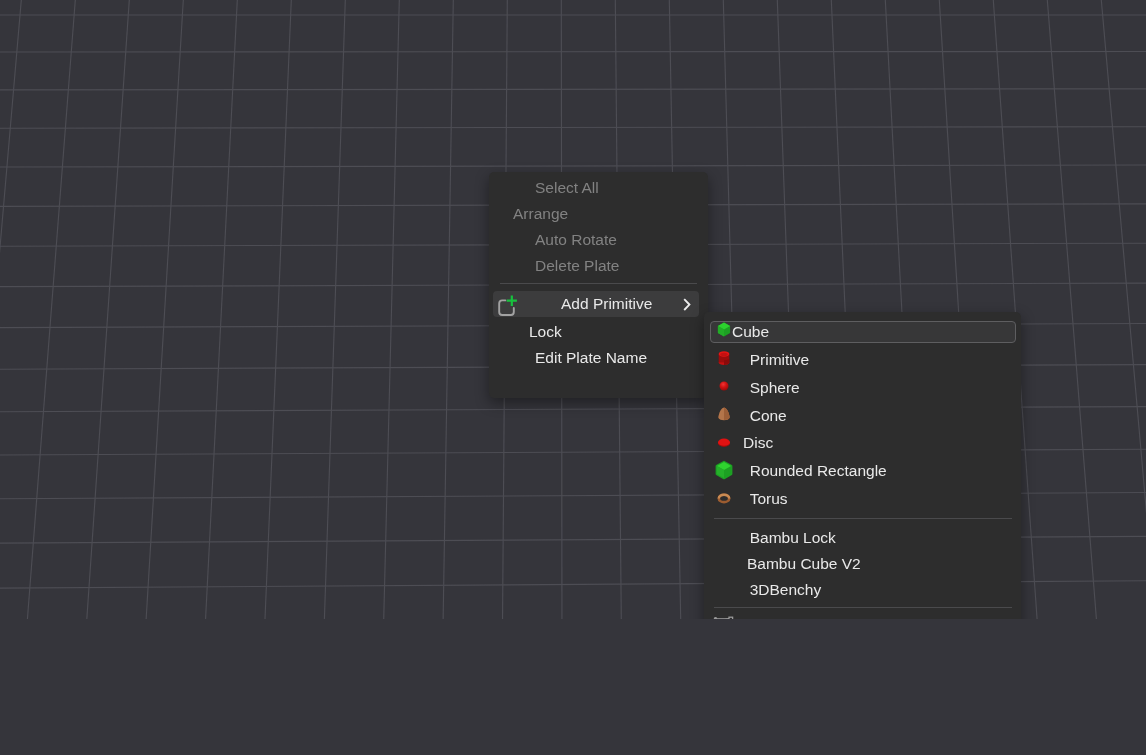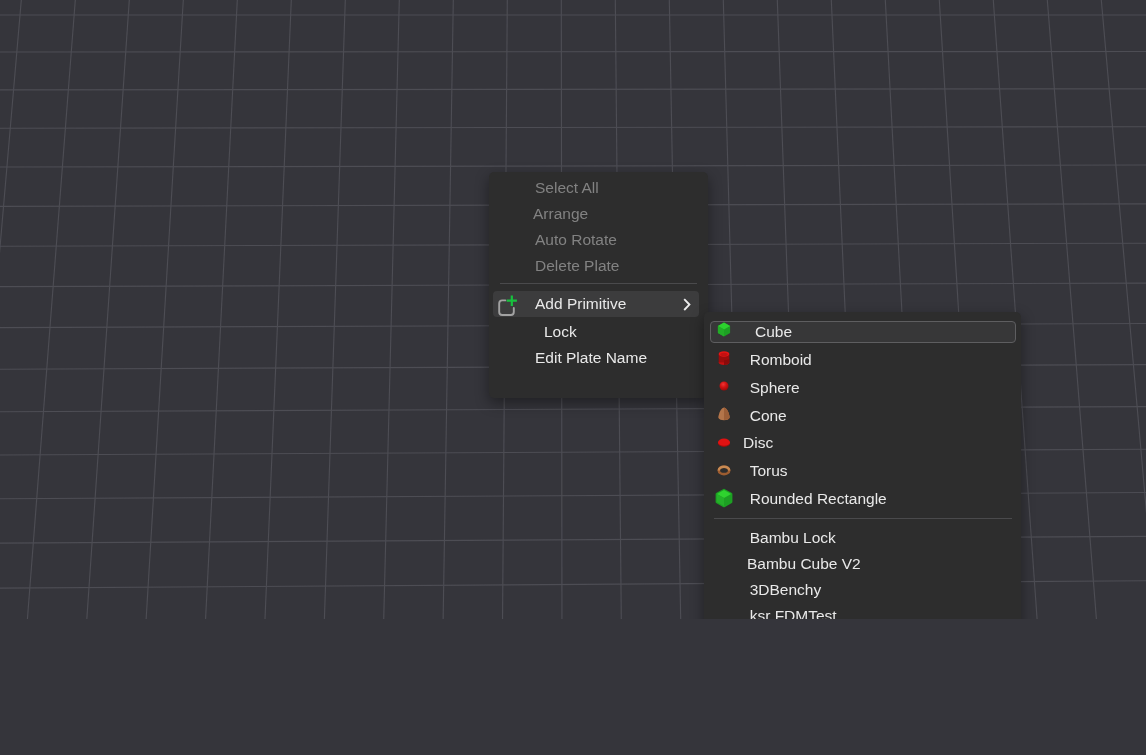--- a/index.html
+++ b/index.html
@@ -106,74 +106,74 @@
       <rect x="1108.1" y="748.5" width="11.6" height="6.5" fill="#c9c9cb"></rect>
 <rect x="1062" y="743.3" width="27.5" height="14" fill="none" stroke="#c9c9cb" stroke-width="4.8"></rect>
 </svg>
 
 <div class="menu" style="left:489px;top:172px;width:218.5px;height:225.5px;z-index:10;">
   <div style="height:2.4px"></div>
   <div class="mi dis" style="height:26.3px">
         <span class="lbl" style="margin-left:46px">Select All</span>
       </div>
   <div class="mi dis" style="height:26.3px">
-        <span class="lbl" style="margin-left:44px">Arrange</span>
+        <span class="lbl" style="margin-left:24px">Arrange</span>
       </div>
   <div class="mi dis" style="height:26.3px">
         <span class="lbl" style="margin-left:46px">Auto Rotate</span>
       </div>
   <div class="mi dis" style="height:26.3px">
         <span class="lbl" style="margin-left:46px">Delete Plate</span>
       </div>
   <div class="sep" style="margin:3.5px 10.5px 6.5px 10.5px"></div>
   <div class="mi" style="height:27.4px">
     <div class="hl" style="left:4.4px;right:8.9px;top:0.4px;bottom:0.5px"></div>
     <span class="ic" style="left:6px;top:2px">
           <svg width="26" height="26" viewBox="0 0 26 26">
       <path d="M10.4,7.4 H7.2 Q4.2,7.4 4.2,10.4 V19 Q4.2,22 7.2,22 H15.8 Q18.8,22 18.8,19 V15" fill="none" stroke="#a2a2a2" stroke-width="1.9" stroke-linecap="round"></path>
       <path d="M16.8,2.6 V12.9 M11.7,7.7 H21.9" stroke="#17c13e" stroke-width="2.2"></path>
           </svg>
         </span>
-    <span class="lbl" style="margin-left:46px">Add Primitive</span>
+    <span class="lbl" style="margin-left:72px">Add Primitive</span>
     <span class="lbl" style="position:absolute;right:16.5px;top:7.6px"><svg width="8" height="14" viewBox="0 0 8 14">
       <polyline points="1.2,1.2 6.4,6.6 1.2,12" fill="none" stroke="#ececec" stroke-width="1.9"></polyline>
           </svg></span>
   </div>
   <div class="mi" style="height:27.4px">
-        <span class="lbl" style="margin-left:55px">Lock</span>
+        <span class="lbl" style="margin-left:40px">Lock</span>
       </div>
   <div class="mi" style="height:26px">
         <span class="lbl" style="margin-left:46px">Edit Plate Name</span>
       </div>
 </div>
 
 <div class="menu" style="left:704px;top:312.2px;width:317px;height:383.3px;z-index:11;">
   <div style="height:5.6px"></div>
   <div class="mi" style="height:27.93px">
     <div class="hlb" style="left:6px;right:5.4px;top:3.2px;bottom:3.2px"></div>
     <span class="ic" style="left:7.2px;top:-0.8px">
           <svg width="26" height="26" viewBox="0 0 26 26">
             <polygon points="13,5.4 19.1,8.95 19.1,16.05 13,19.6 6.9,16.05 6.9,8.95" fill="#1da023"></polygon>
             <polygon points="13,5.4 19.1,8.95 13,12.5 6.9,8.95" fill="#2cd12e"></polygon>
             <polygon points="6.9,8.95 13,12.5 13,19.6 6.9,16.05" fill="#22ad27"></polygon>
           </svg>
         </span>
-    <span class="lbl" style="margin-left:51px">Cube</span>
+    <span class="lbl" style="margin-left:28px">Cube</span>
       </div>
   <div class="mi" style="height:27.93px">
         <span class="ic" style="left:7.2px;top:-0.8px">
           <svg width="26" height="26" viewBox="0 0 26 26">
             <ellipse cx="13" cy="17.4" rx="5.3" ry="2.7" fill="#c11010"></ellipse>
             <rect x="7.7" y="9" width="10.6" height="8.4" fill="#9c0c0c"></rect>
             <path d="M13,15.2 q3.5,0 5.3,-1.2 v3.4 a5.3,2.7 0 0 1 -5.3,2.7 z" fill="#8a0a0a"></path>
             <ellipse cx="13" cy="9" rx="5.3" ry="2.7" fill="#e61414"></ellipse>
             <ellipse cx="13" cy="9.4" rx="3.7" ry="1.6" fill="#c31111"></ellipse>
           </svg>
         </span>
-    <span class="lbl" style="margin-left:45.7px">Romboid</span>
+    <span class="lbl" style="margin-left:45.7px">Primitive</span>
       </div>
   <div class="mi" style="height:27.93px">
         <span class="ic" style="left:7.2px;top:-0.8px">
           <svg width="26" height="26" viewBox="0 0 26 26">
             <defs>
               <radialGradient id="sg" cx="42%" cy="32%" r="75%">
                 <stop offset="0%" stop-color="#ef3535"></stop>
                 <stop offset="45%" stop-color="#d01212"></stop>
                 <stop offset="100%" stop-color="#8f0808"></stop>
               </radialGradient>
@@ -198,48 +198,45 @@
           <svg width="26" height="26" viewBox="0 0 26 26">
             <ellipse cx="13" cy="14.3" rx="6" ry="3.6" fill="#a00c0c"></ellipse>
             <ellipse cx="13" cy="13.2" rx="6" ry="3.6" fill="#e01212"></ellipse>
           </svg>
         </span>
     <span class="lbl" style="margin-left:39px">Disc</span>
       </div>
   <div class="mi" style="height:27.93px">
         <span class="ic" style="left:7.2px;top:-0.8px">
           <svg width="26" height="26" viewBox="0 0 26 26">
-            <ellipse cx="13" cy="13.4" rx="5.2" ry="3.7" fill="none" stroke="#9c5c30" stroke-width="2.6"></ellipse>
-            <path d="M7.8,13.4 a5.2,3.7 0 0 1 10.4,0" fill="none" stroke="#c98a52" stroke-width="2.4"></path>
-          </svg>
-        </span>
-    <span class="lbl" style="margin-left:45.7px">Torus</span>
-      </div>
-  <div class="mi" style="height:27.93px">
-        <span class="ic" style="left:7.2px;top:-0.8px">
-          <svg width="26" height="26" viewBox="0 0 26 26">
             <polygon points="13,4.9 20.3,9 20.3,17.1 13,21.2 5.7,17.1 5.7,9" fill="#1da023" stroke="#1da023" stroke-width="2.2" stroke-linejoin="round"></polygon>
             <path d="M5.9,8.9 L13,5 L20.1,8.9 L13,12.9 Z" fill="#2fd32f"></path>
             <path d="M5.8,9.1 L13,13 L13,21 L5.8,16.9 Z" fill="#25b02a"></path>
           </svg>
         </span>
     <span class="lbl" style="margin-left:45.7px">Rounded Rectangle</span>
       </div>
+  <div class="mi" style="height:27.93px">
+        <span class="ic" style="left:7.2px;top:-0.8px">
+          <svg width="26" height="26" viewBox="0 0 26 26">
+            <ellipse cx="13" cy="13.4" rx="5.2" ry="3.7" fill="none" stroke="#9c5c30" stroke-width="2.6"></ellipse>
+            <path d="M7.8,13.4 a5.2,3.7 0 0 1 10.4,0" fill="none" stroke="#c98a52" stroke-width="2.4"></path>
+          </svg>
+        </span>
+    <span class="lbl" style="margin-left:45.7px">Torus</span>
+      </div>
   <div class="sep" style="margin:4.6px 9px 5.9px 10px"></div>
   <div class="mi" style="height:26px">
         <span class="lbl" style="margin-left:45.7px">Bambu Lock</span>
       </div>
   <div class="mi" style="height:26px">
         <span class="lbl" style="margin-left:43px">Bambu Cube V2</span>
       </div>
   <div class="mi" style="height:26px">
         <span class="lbl" style="margin-left:45.7px">3DBenchy</span>
-      </div>
-  <div class="mi" style="height:26px">
-        <span class="lbl" style="margin-left:45.7px">ksr FDMTest</span>
       </div>
   <div class="sep" style="margin:4.6px 9px 5.9px 10px"></div>
   <div class="mi" style="height:26px">
         <span class="ic" style="left:6.1px;top:-0.6px">
           <svg width="26" height="26" viewBox="0 0 26 26">
             <path d="M6,18.3 C6.2,11.2 10,5.6 19,5" fill="none" stroke="#9a9a9a" stroke-width="1.4"></path>
             <line x1="5.5" y1="4.9" x2="19" y2="4.9" stroke="#9a9a9a" stroke-width="1.4"></line>
             <circle cx="5.5" cy="4.9" r="1.8" fill="#9a9a9a"></circle>
             <rect x="19" y="3.2" width="3.6" height="3.6" fill="#2d2d2d" stroke="#9a9a9a" stroke-width="1.3"></rect>
             <rect x="3.9" y="18.3" width="4" height="3.8" fill="#2d2d2d" stroke="#9a9a9a" stroke-width="1.3"></rect>

